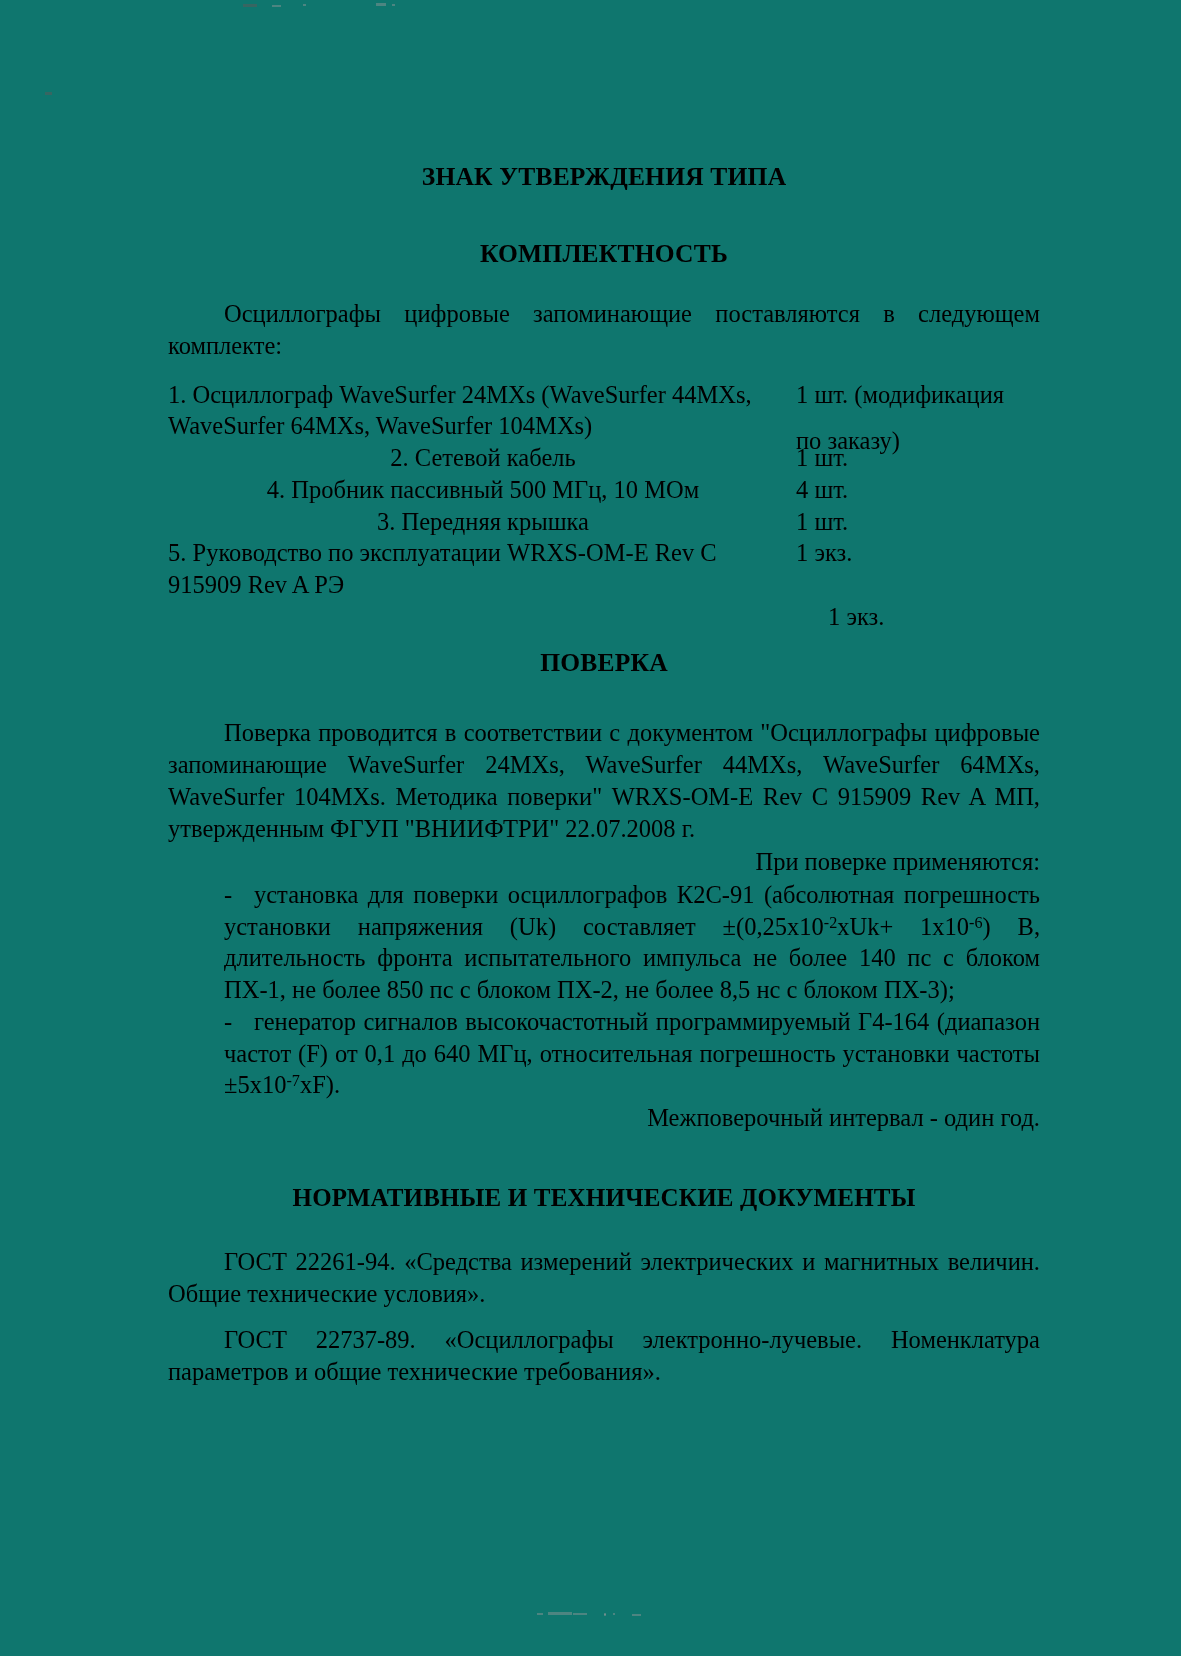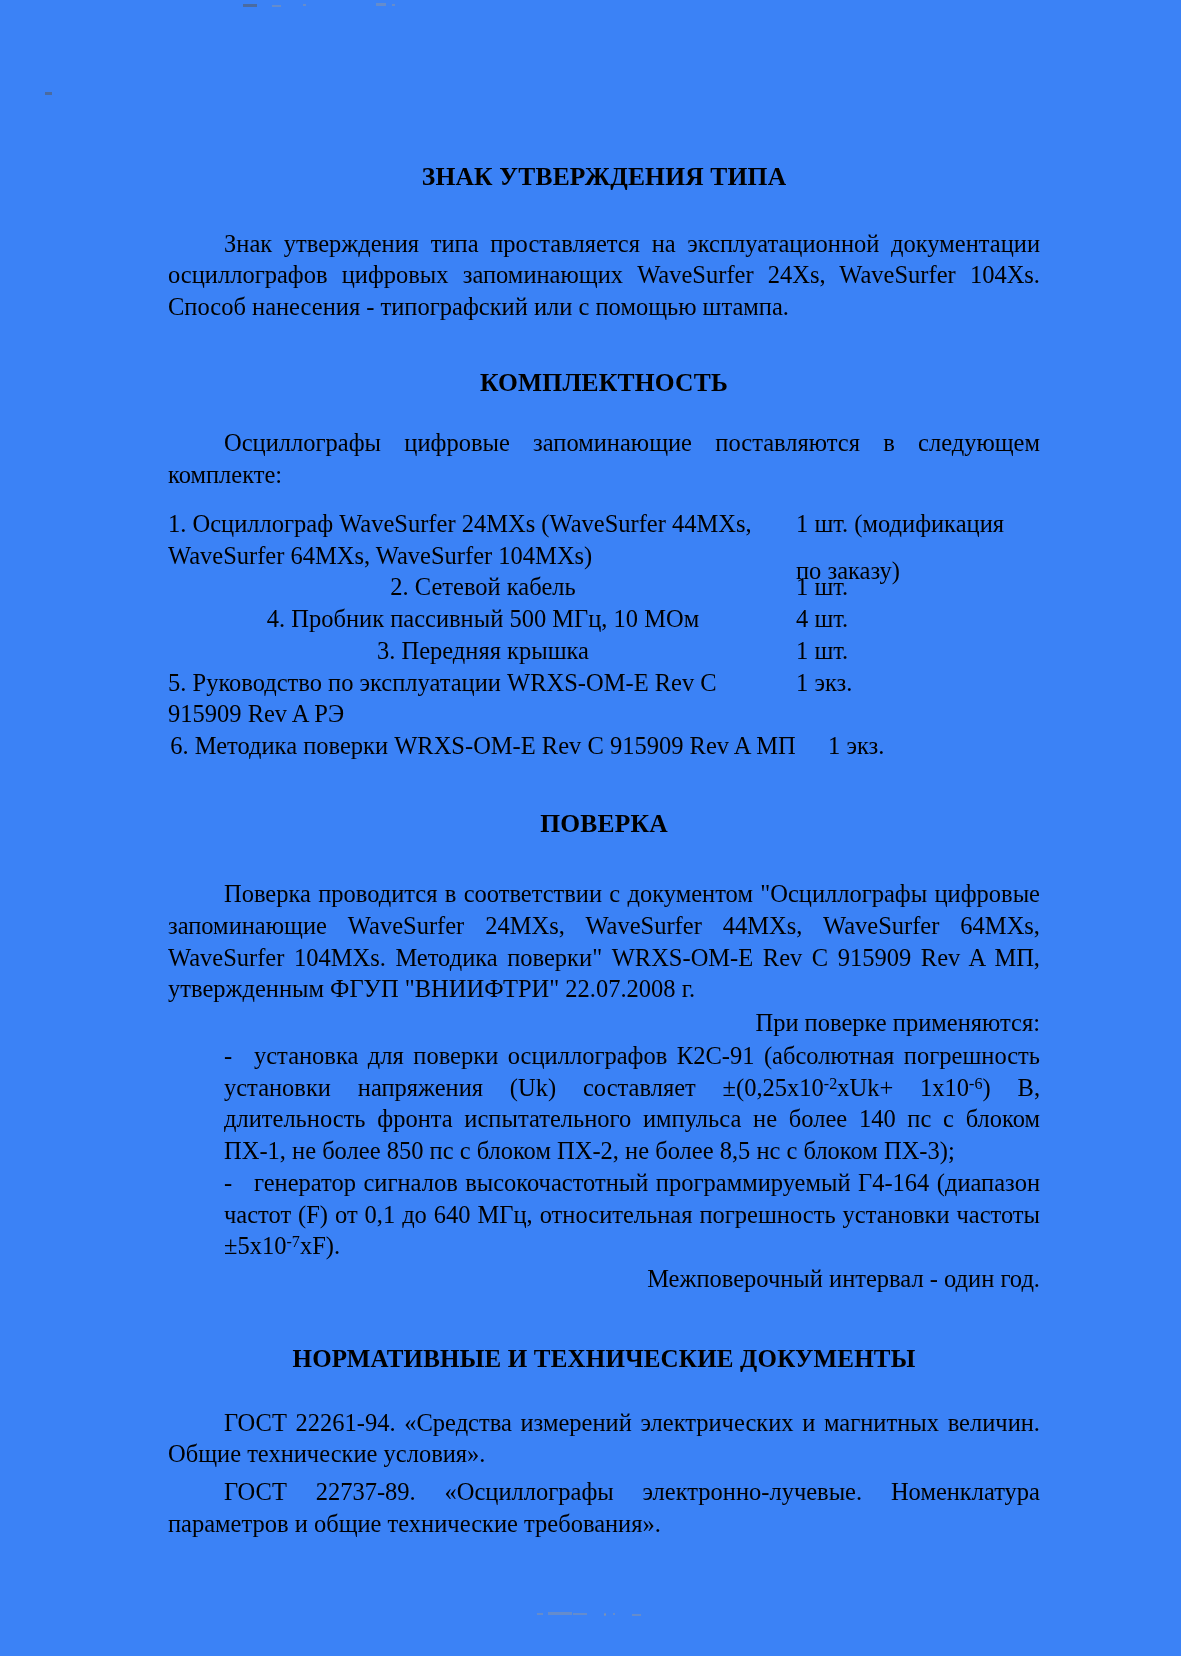--- a/index.html
+++ b/index.html
@@ -5,21 +5,21 @@
   html, body {
     margin: 0;
     padding: 0;
     background: #ffffff;
   }
   .page {
     position: relative;
     width: 1181px;
     height: 1656px;
     margin: 0 auto;
-    background: #3b82f6;
+    background: #0f766e;
     font-family: "Liberation Serif", "DejaVu Serif", serif;
     color: #000000;
     overflow: hidden;
   }
   .content {
     position: absolute;
     left: 168px;
     top: 160px;
     width: 872px;
   }
@@ -48,21 +48,21 @@
   }
   .para.indent { text-indent: 56px; }
   .para.nojust { text-align: right; }
 
   .p-znak   { margin-top: 34px; }
   .p-komp   { margin-top: 28px; }
   .p-pov    { margin-top: 38px; }
   .p-prim   { margin-top: 2px; }
   .p-inter  { margin-top: 1px; }
   .p-gost1  { margin-top: 32px; }
-  .p-gost2  { margin-top: 6px; }
+  .p-gost2  { margin-top: 15px; }
   .p-tech   { margin-top: 1px; }
 
   
   .kit-list { margin-top: 17px; }
   .kit-row {
     position: relative;
     font-size: 24.5px;
     line-height: 1.295;
   }
   .kit-main {
@@ -139,21 +139,20 @@
   <span class="speck light" style="left:573px; top:1613px; width:14px; height:2px;"></span>
   <span class="speck light" style="left:604px; top:1613px; width:2px; height:2px;"></span>
   <span class="speck light" style="left:613px; top:1613px; width:2px; height:2px;"></span>
   <span class="speck light" style="left:604px; top:1614px; width:2px; height:2px;"></span>
   <span class="speck light" style="left:632px; top:1614px; width:9px; height:2px;"></span>
 
   <div class="content">
 
     <h1 class="heading h-znak">ЗНАК УТВЕРЖДЕНИЯ ТИПА</h1>
 
-    <p class="para indent p-znak">Знак утверждения типа проставляется на эксплуатационной документации осциллографов цифровых запоминающих WaveSurfer 24Xs, WaveSurfer 104Xs. Способ нанесения - типографский или с помощью штампа.</p>
 
     <h2 class="heading h-komp">КОМПЛЕКТНОСТЬ</h2>
 
     <p class="para indent p-komp">Осциллографы цифровые запоминающие поставляются в следующем комплекте:</p>
 
     <div class="kit-list">
 
       <div class="kit-row kit-row-1">
         <span class="kit-main"><span>1.</span>
           <span>Осциллограф WaveSurfer 24MXs (WaveSurfer 44MXs,</span></span>
@@ -185,22 +184,20 @@
       <div class="kit-row kit-row-5">
         <span class="kit-main"><span>5.</span>
           <span>Руководство по эксплуатации WRXS-OM-E Rev C</span></span>
         <span class="kit-qty">1 экз.</span>
       </div>
       <div class="kit-row kit-row-5b">
         <span class="kit-cont">915909 Rev A РЭ</span>
       </div>
 
       <div class="kit-row kit-row-6">
-        <span class="kit-main nostretch"><span>6.</span>
-          <span>Методика поверки WRXS-OM-E Rev C 915909 Rev A МП</span></span>
         <span class="kit-qty">1 экз.</span>
       </div>
 
     </div>
 
     <h2 class="heading h-pov">ПОВЕРКА</h2>
 
     <p class="para indent p-pov">Поверка проводится в соответствии с документом "Осциллографы цифровые запоминающие WaveSurfer 24MXs, WaveSurfer 44MXs, WaveSurfer 64MXs, WaveSurfer 104MXs. Методика поверки" WRXS-OM-E Rev C 915909 Rev A МП,    утвержденным ФГУП "ВНИИФТРИ"  22.07.2008 г.</p>
 
     <p class="para indent nojust p-prim">При поверке применяются:</p>

